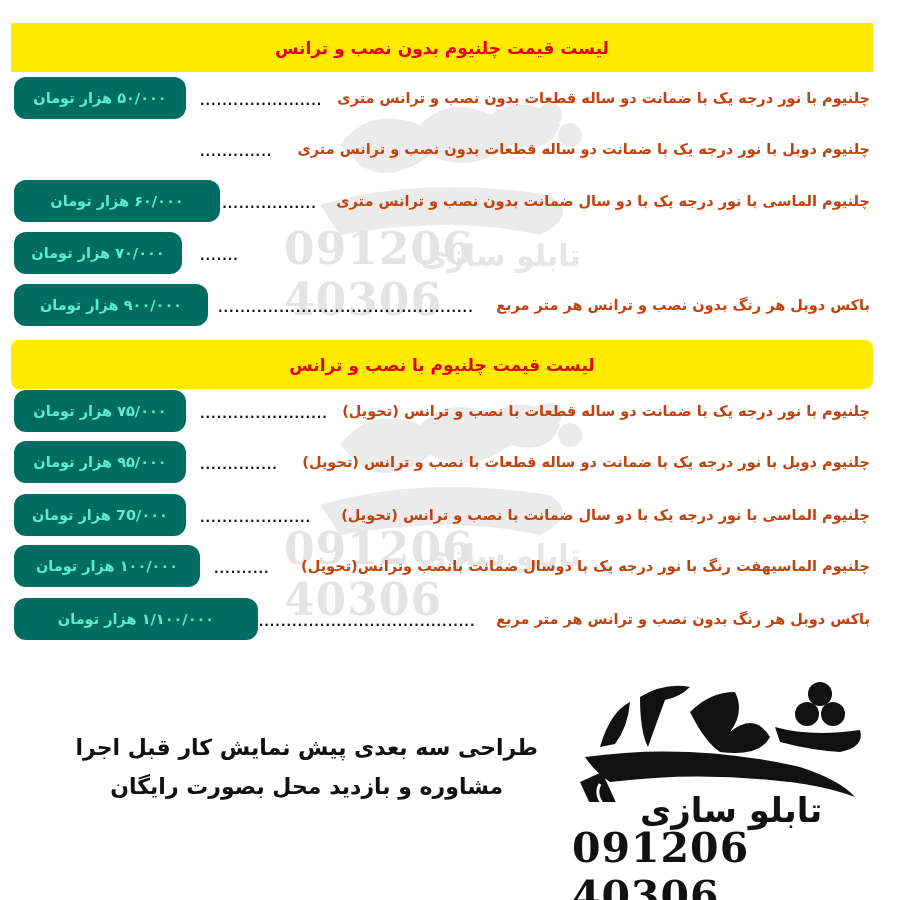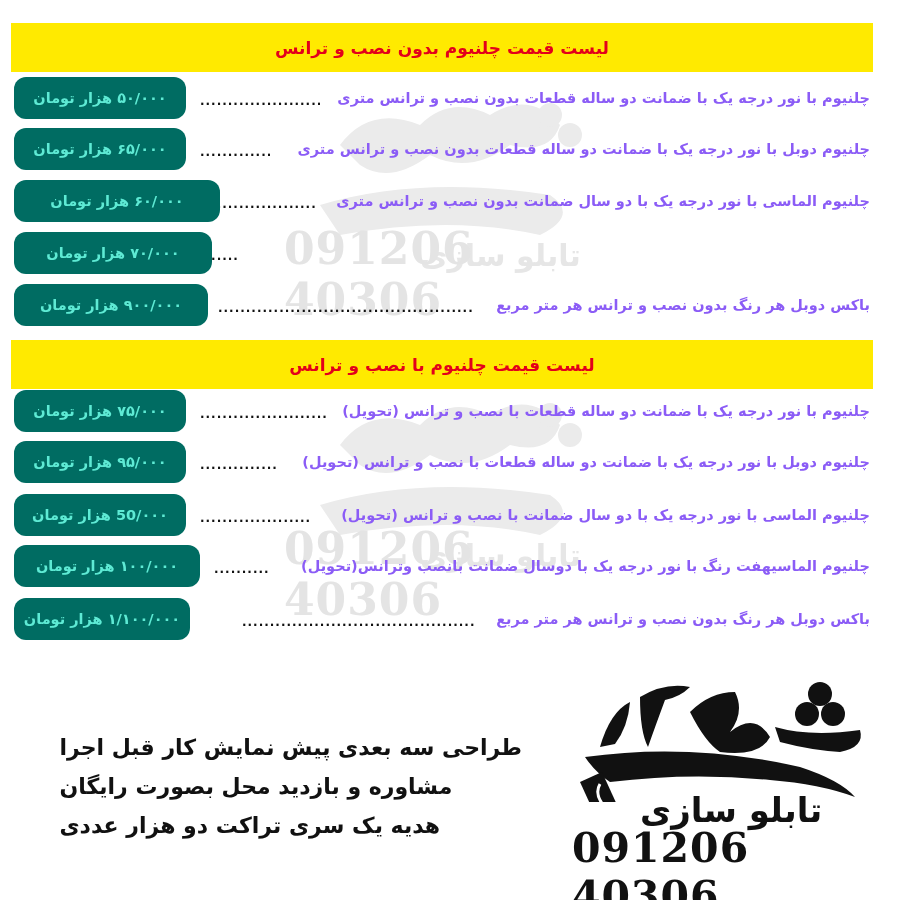--- a/index.html
+++ b/index.html
@@ -20,39 +20,39 @@
     position:absolute; left:150px; bottom:72px; font-size:30px; font-weight:bold; color:#e6e6e6;
   }
   .wm-block svg { position:absolute; left:30px; top:0; }
 
   .banner {
     position:absolute; left:11px; width:862px; height:49px; background:#ffea00;
     display:flex; align-items:center; justify-content:center;
   }
   .banner span { color:#e3001b; font-weight:bold; font-size:17px; }
   .banner1 { top:23px; }
-  .banner2 { top:340px; }
+  .banner2 { top:340px;border-radius:8px; }
 
   .row { position:absolute; left:14px; right:30px; height:42px; display:flex; align-items:center; }
   .row .desc {
     position:absolute; right:0; top:50%; transform:translateY(-50%);
-    font-size:14.5px; font-weight:bold; color:#8b5cf6; white-space:nowrap;
+    font-size:14.5px; font-weight:bold; color:#c2410c; white-space:nowrap;
   }
   .row .dots {
     position:absolute; top:50%; transform:translateY(-30%);
     font-size:12px; color:#111; font-weight:bold; letter-spacing:1px; overflow:hidden; white-space:nowrap; direction:ltr;
   }
   .pill {
     position:absolute; left:0; top:0; height:42px; background:#006c62; border-radius:12px;
     display:flex; align-items:center; justify-content:center; color:#5eead4;
     font-weight:bold; font-size:14.5px; white-space:nowrap;
   }
 
   .promo {
-    position:absolute; right:378px; top:728px; text-align:left;
+    position:absolute; right:362px; top:728px; text-align:center;
     font-weight:bold; font-size:22px; color:#111; line-height:39px;
   }
   .logo { position:absolute; left:570px; top:672px; width:300px; height:200px; }
   .logo .logo-sub {
     position:absolute; left:70px; top:118px; font-size:34px; font-weight:bold; color:#111; letter-spacing:6px;
   }
   .logo .logo-phone {
     position:absolute; left:2px; top:152px; font-family:"DejaVu Serif", serif;
     font-size:41px; font-weight:bold; color:#111; direction:ltr; letter-spacing:1px;
   }
@@ -92,34 +92,31 @@
 <div class="row" style="top:77px;">
   <span class="desc">چلنیوم با نور درجه یک با ضمانت دو ساله قطعات بدون نصب و ترانس متری</span>
   <span class="dots" style="left:186px; width:120px;">..........................................</span>
   <div class="pill" style="width:172px;">
       <span>۵۰/۰۰۰ هزار تومان</span>
     </div>
 </div>
 <div class="row" style="top:128px;">
   <span class="desc">چلنیوم  دوبل با نور درجه یک با ضمانت دو ساله قطعات بدون نصب و ترانس متری</span>
   <span class="dots" style="left:186px; width:70px;">..........................................</span>
-  <div class="pill" style="width:172px;">
-      <span>۶۵/۰۰۰ هزار تومان</span>
-    </div>
 </div>
 <div class="row" style="top:180px;">
   <span class="desc">چلنیوم الماسی با نور درجه یک با دو سال ضمانت بدون نصب و ترانس متری</span>
   <span class="dots" style="left:186px; width:118px;">..........................................</span>
   <div class="pill" style="width:206px;">
       <span>۶۰/۰۰۰ هزار تومان</span>
     </div>
 </div>
 <div class="row" style="top:232px;">
   <span class="dots" style="left:186px; width:40px;">..........................................</span>
-  <div class="pill" style="width:198px;">
+  <div class="pill" style="width:168px;">
       <span>۷۰/۰۰۰ هزار تومان</span>
     </div>
 </div>
 <div class="row" style="top:284px;">
   <span class="desc">باکس دوبل هر رنگ بدون نصب و ترانس هر متر مربع</span>
   <span class="dots" style="left:204px; width:256px;">..........................................................................</span>
   <div class="pill" style="width:194px;">
       <span>۹۰۰/۰۰۰ هزار تومان</span>
     </div>
 </div>
@@ -139,42 +136,41 @@
   <span class="desc">چلنیوم  دوبل با نور درجه یک با ضمانت دو ساله قطعات با نصب و ترانس (تحویل)</span>
   <span class="dots" style="left:186px; width:76px;">..........................................</span>
   <div class="pill" style="width:172px;">
       <span>۹۵/۰۰۰ هزار تومان</span>
     </div>
 </div>
 <div class="row" style="top:494px;">
   <span class="desc">چلنیوم الماسی با نور درجه یک با دو سال ضمانت با نصب و ترانس (تحویل)</span>
   <span class="dots" style="left:186px; width:112px;">..........................................</span>
   <div class="pill" style="width:172px;">
-      <span>50/۰۰۰ هزار تومان</span>
+      <span>70/۰۰۰ هزار تومان</span>
     </div>
 </div>
 <div class="row" style="top:545px;">
   <span class="desc">چلنیوم الماسیهفت رنگ  با نور درجه یک با دوسال ضمانت بانصب وترانس(تحویل)</span>
   <span class="dots" style="left:200px; width:56px;">..........................................</span>
   <div class="pill" style="width:186px;justify-content:center;">
       <span>۱۰۰/۰۰۰ هزار تومان</span>
     </div>
 </div>
 <div class="row" style="top:598px;">
   <span class="desc">باکس دوبل هر رنگ بدون نصب و ترانس هر متر مربع</span>
   <span class="dots" style="left:228px; width:232px;">..........................................................................</span>
-  <div class="pill" style="width:176px;">
+  <div class="pill" style="width:244px;">
       <span>۱/۱۰۰/۰۰۰ هزار تومان</span>
     </div>
 </div>
 
 <div class="promo">
   <div>طراحی سه بعدی پیش نمایش کار قبل اجرا</div>
   <div>مشاوره و بازدید محل  بصورت  رایگان</div>
-  <div>هدیه یک سری تراکت دو هزار عددی</div>
 </div>
 
 <div class="logo">
   <svg width="300" height="130" viewBox="0 0 300 130" style="position:absolute;left:0;top:0;">
 
     <circle cx="250" cy="22" r="12" fill="#111"></circle>
     <circle cx="237" cy="42" r="12" fill="#111"></circle>
     <circle cx="263" cy="42" r="12" fill="#111"></circle>
 
     <path d="M30 75 Q40 40 60 30 Q58 55 45 72 Z" fill="#111"></path>

